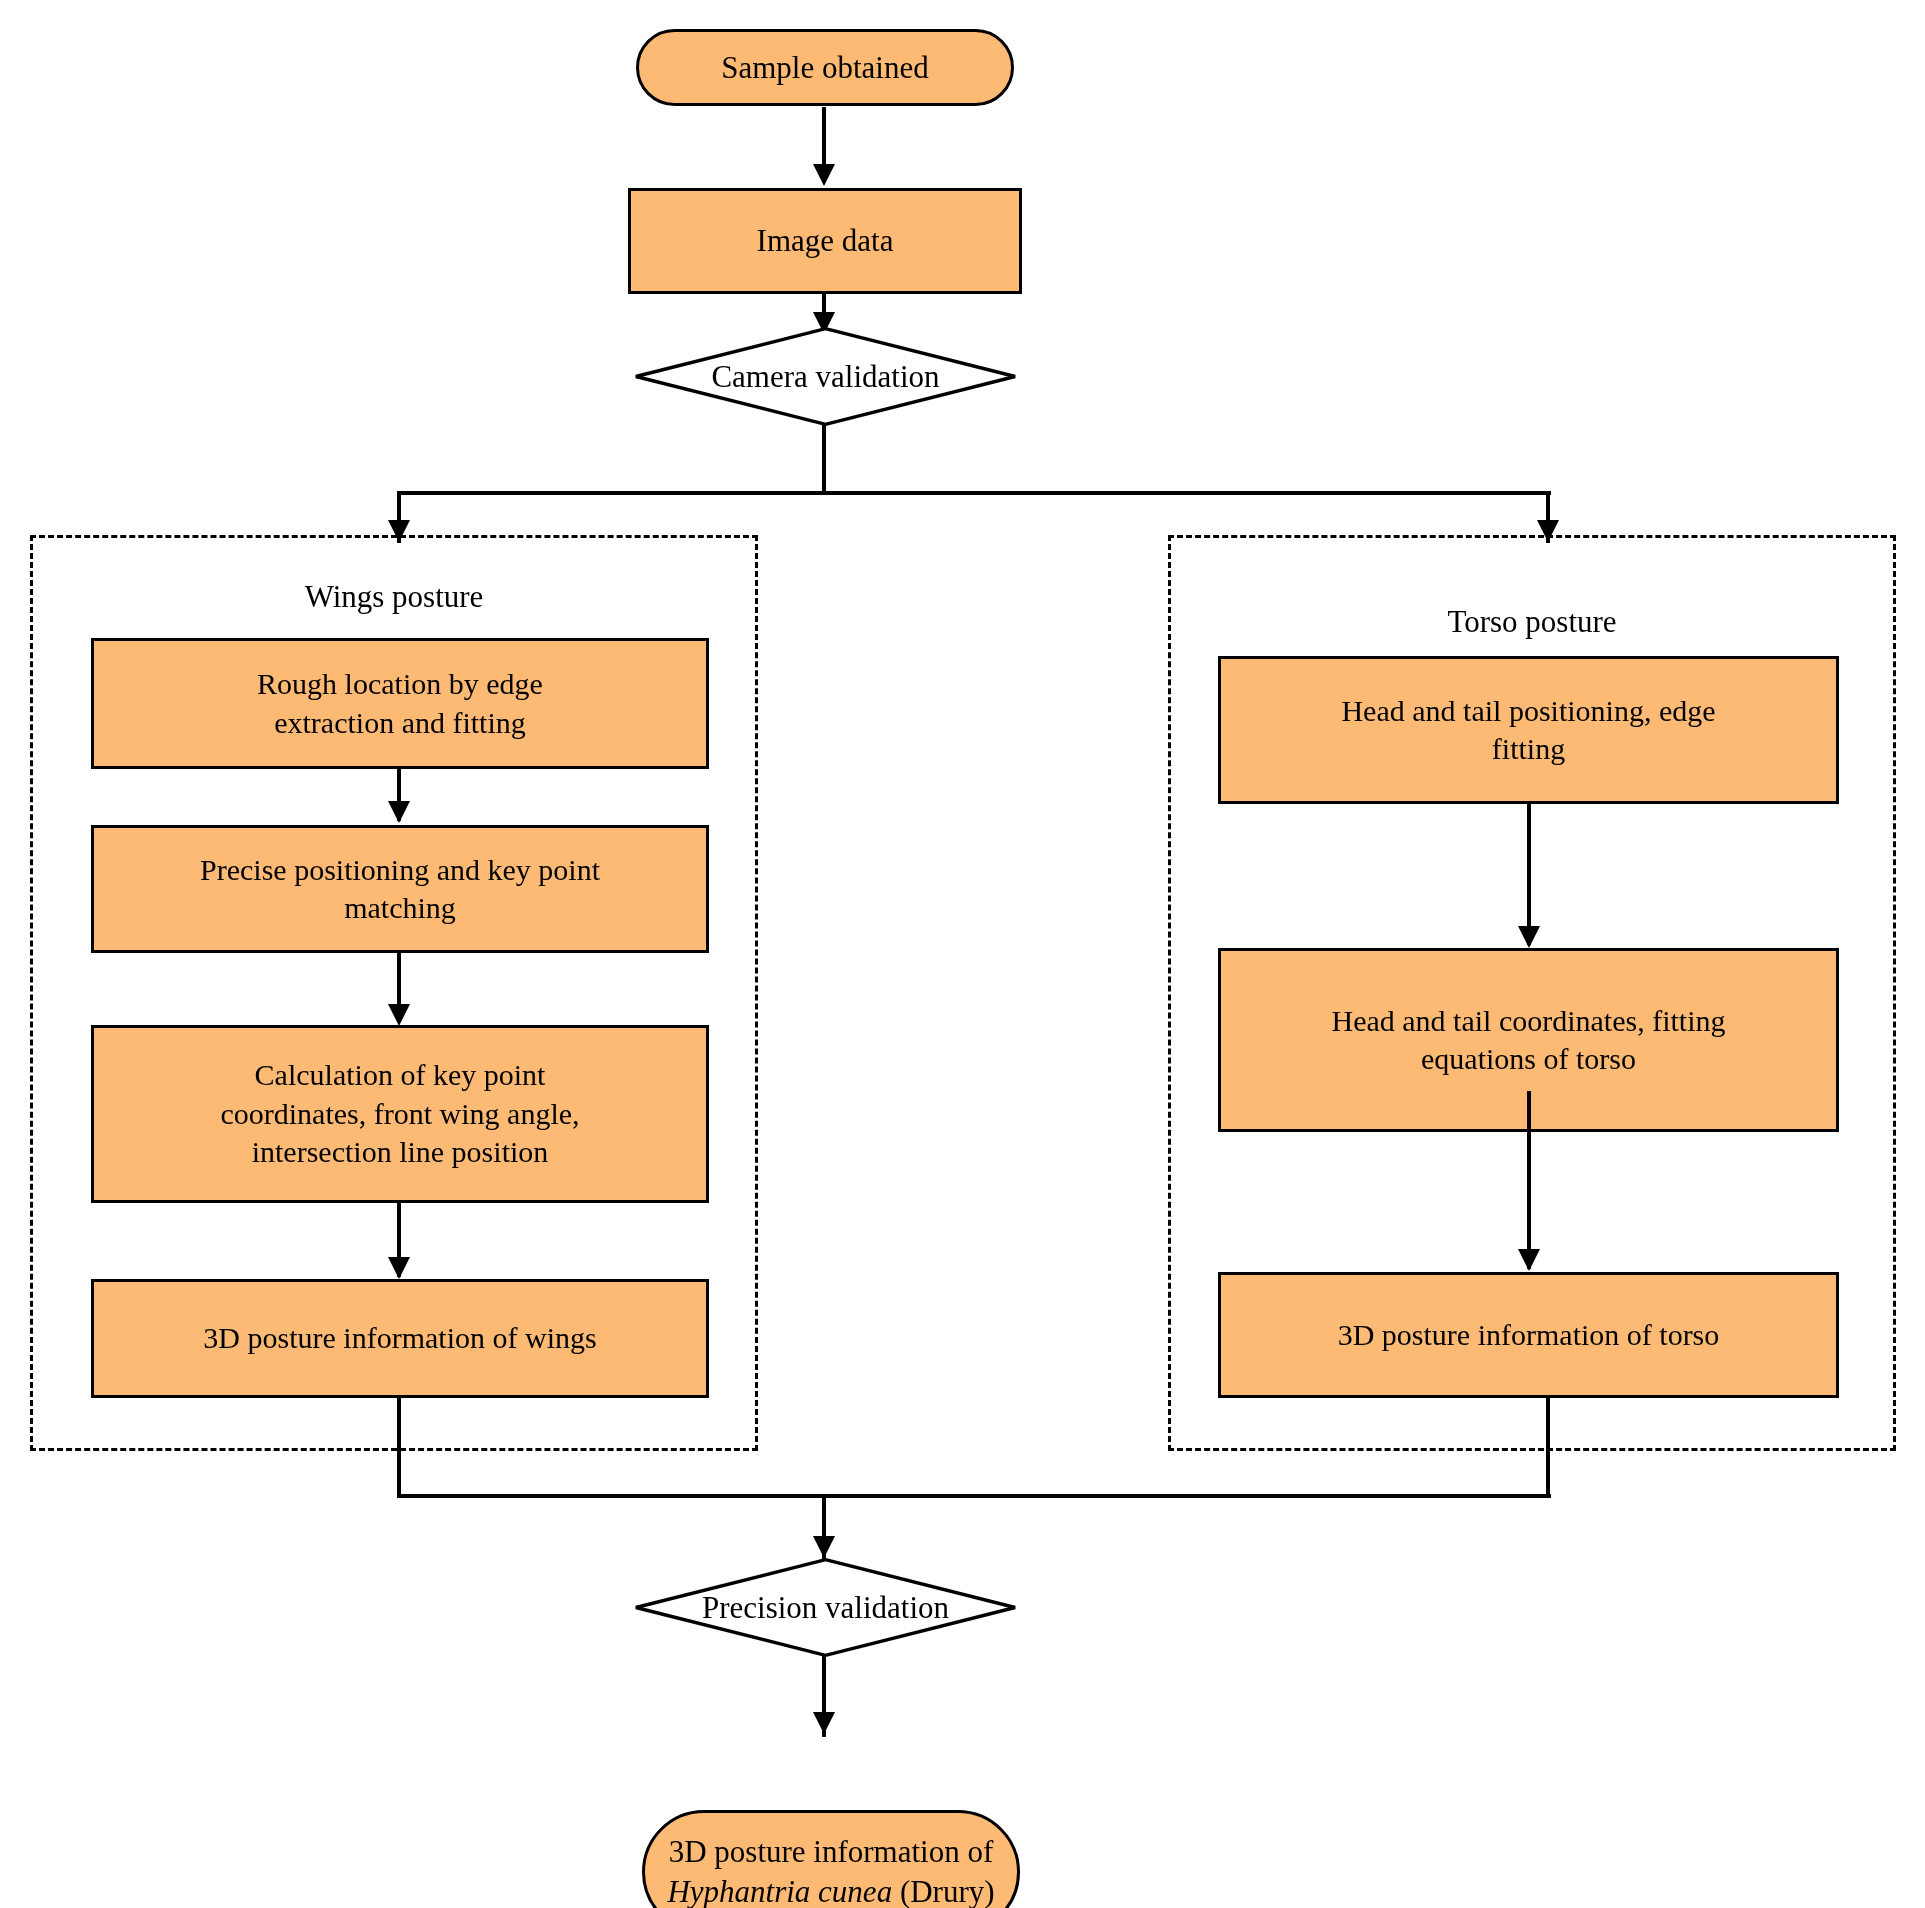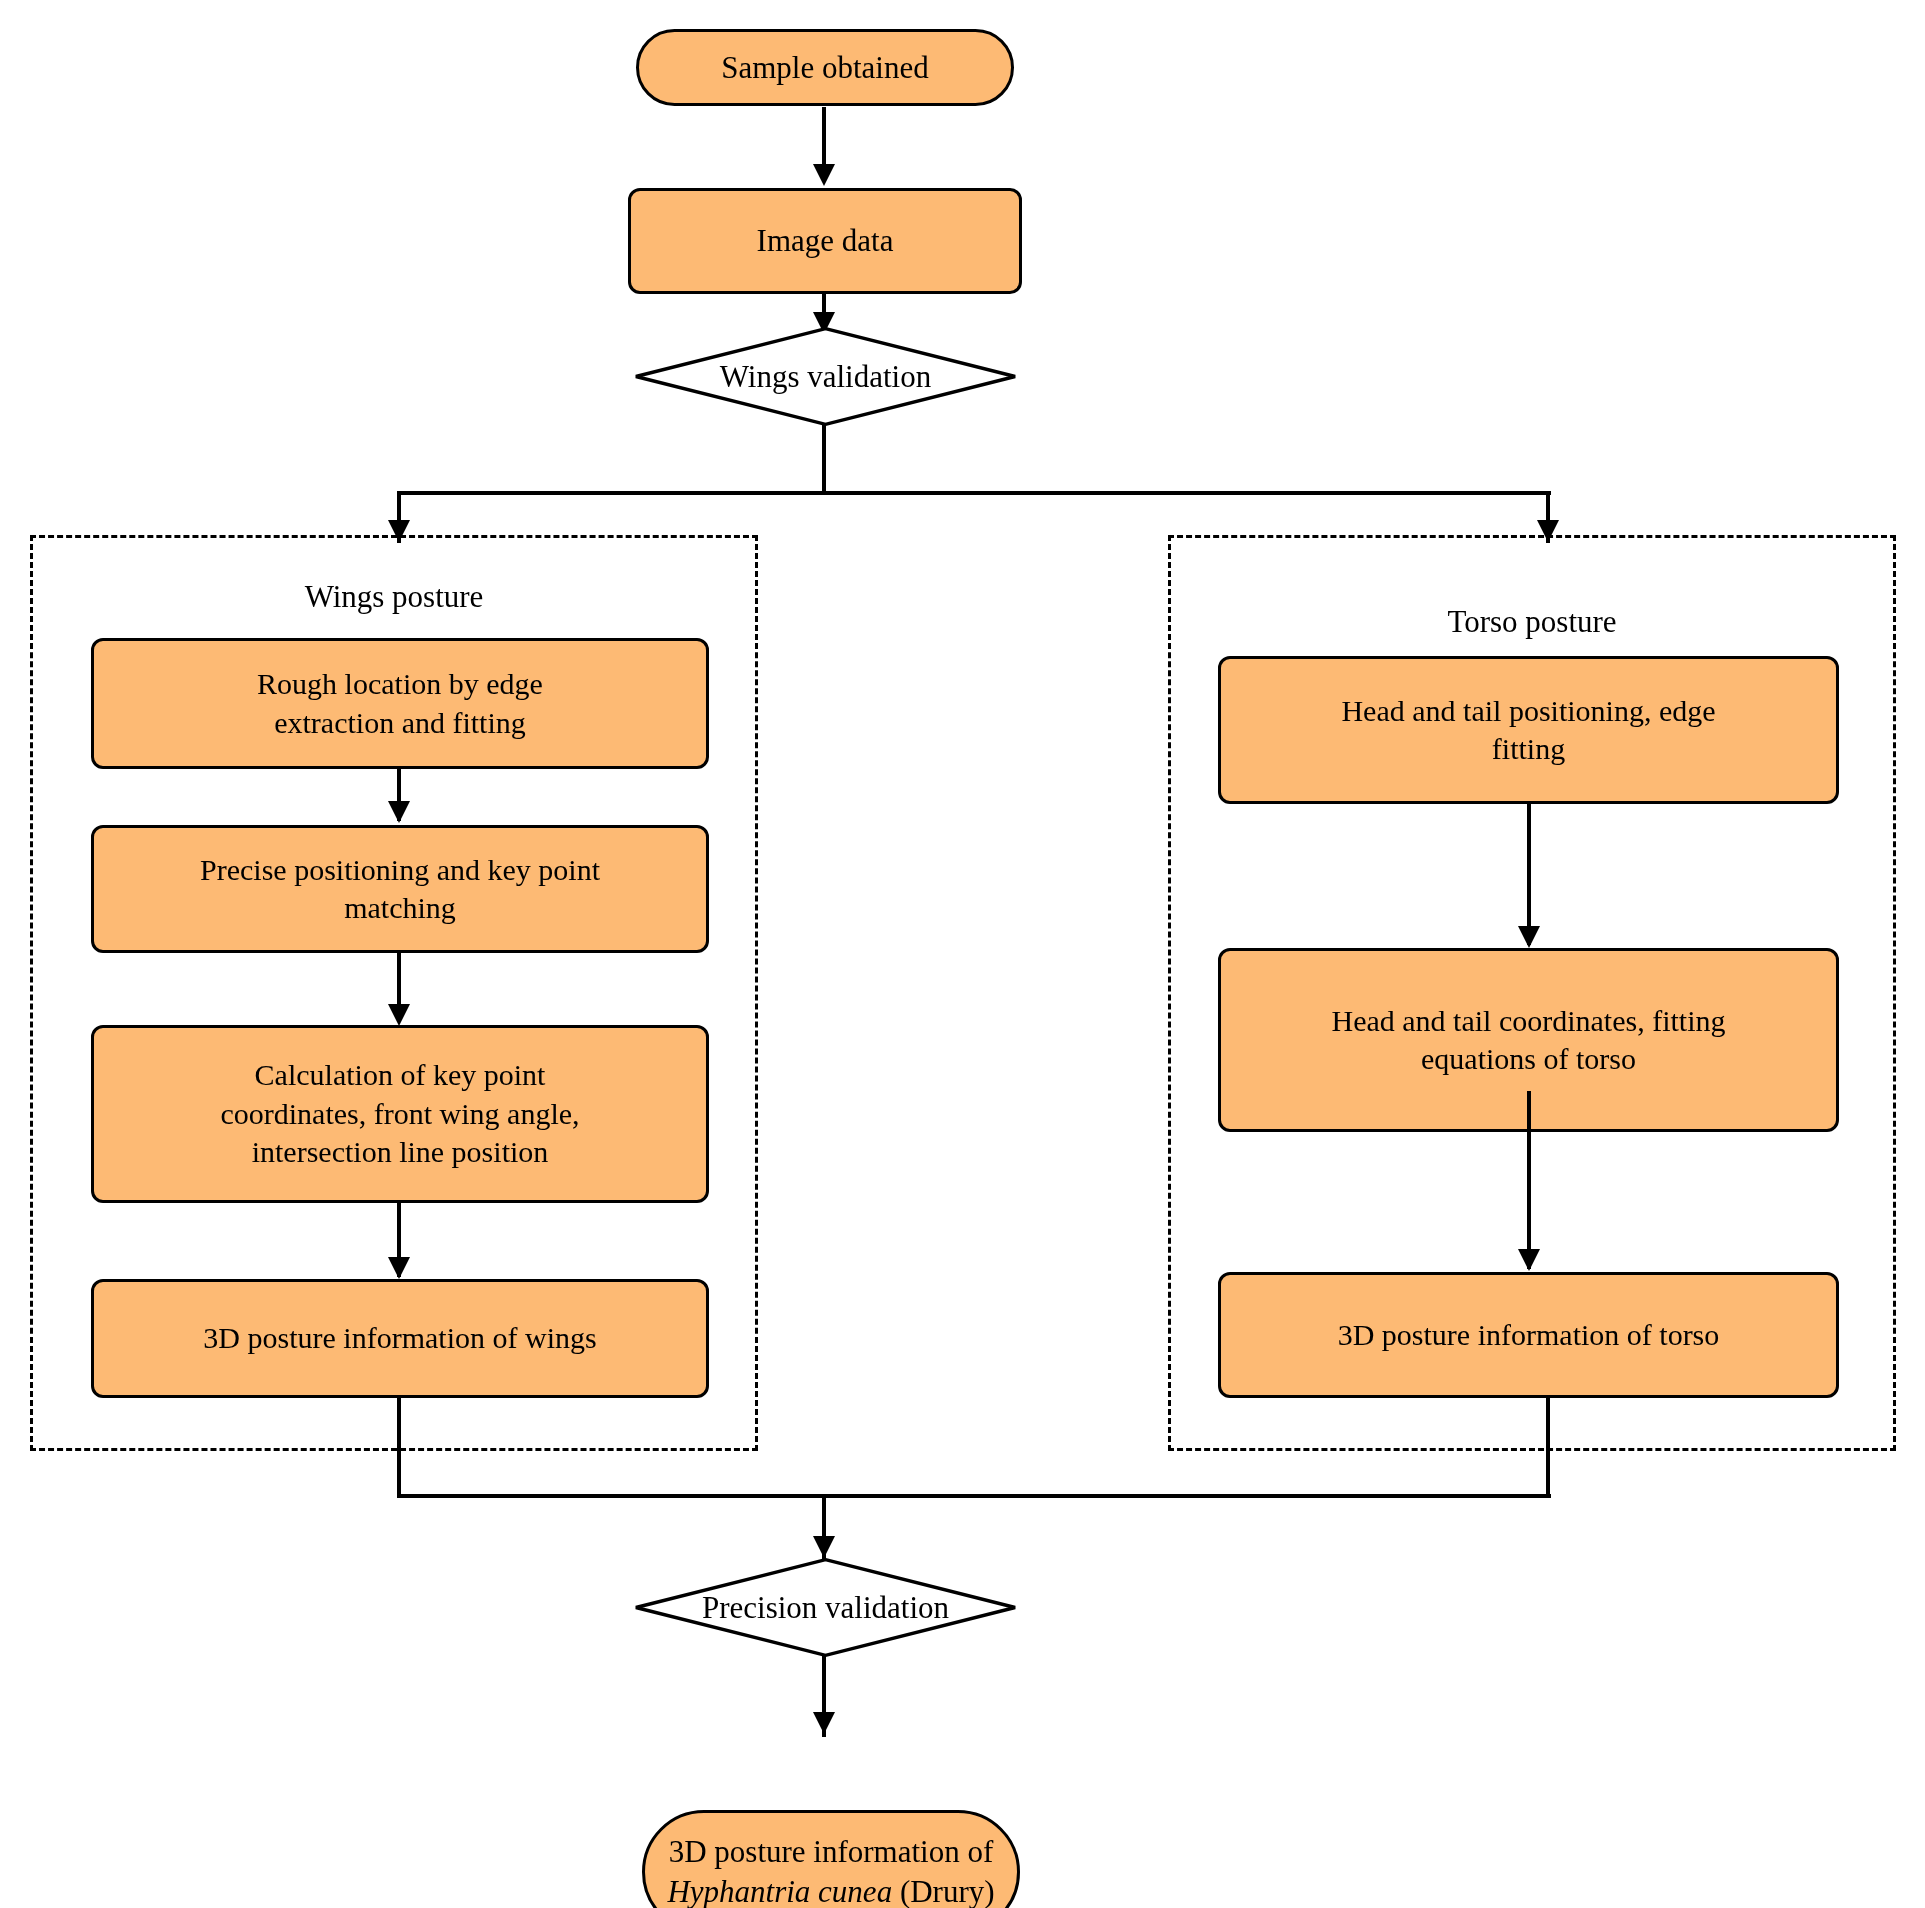--- a/index.html
+++ b/index.html
@@ -33,21 +33,21 @@
   .node .txt {
     display: block;
     width: 100%;
     padding: 0 8.4px;
     white-space: pre-line;
   }
   .terminator {
     border-radius: 838px;
   }
   .process {
-    border-radius: 12px;
+    border-radius: 0;
   }
   
   .decision {
     position: absolute;
     display: block;
   }
   .decision svg {
     position: absolute;
     left: 0;
     top: 0;
@@ -118,21 +118,21 @@
     <span class="txt">Image data</span>
   </div>
 
   <div class="vline" style="left:822px; top:294px; height:30px;"></div>
   <div class="arrowhead" style="left:813px; top:312px;"></div>
 
   <div class="decision fs-lg" style="left:634px; top:327px; width:383px; height:99px;">
     <svg width="383" height="99" viewBox="0 0 456 118">
       <polygon points="228,2 454,59 228,116 2,59" fill="#ffffff" stroke="#000000" stroke-width="4"></polygon>
     </svg>
-    <span class="dlabel">Wings validation</span>
+    <span class="dlabel">Camera validation</span>
   </div>
 
   <div class="vline" style="left:822px; top:425px; height:69px;"></div>
   <div class="hline" style="left:397px; top:491px; width:1154px;"></div>
   <div class="vline" style="left:397px; top:491px; height:52px;"></div>
   <div class="arrowhead" style="left:388px; top:520px;"></div>
   <div class="vline" style="left:1546px; top:491px; height:52px;"></div>
   <div class="arrowhead" style="left:1537px; top:520px;"></div>
 
   <div class="group" style="left:30px; top:535px; width:728px; height:916px;"></div>

